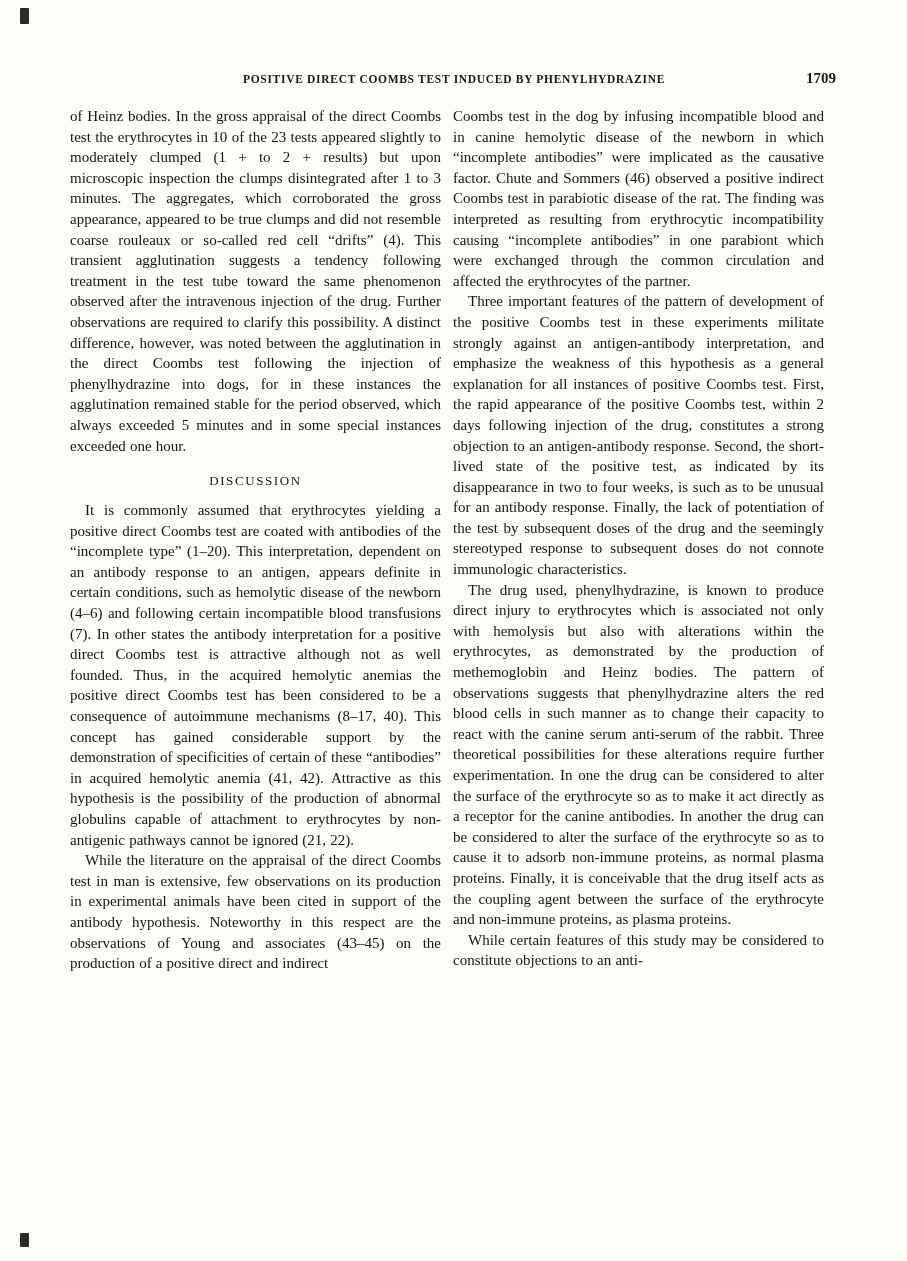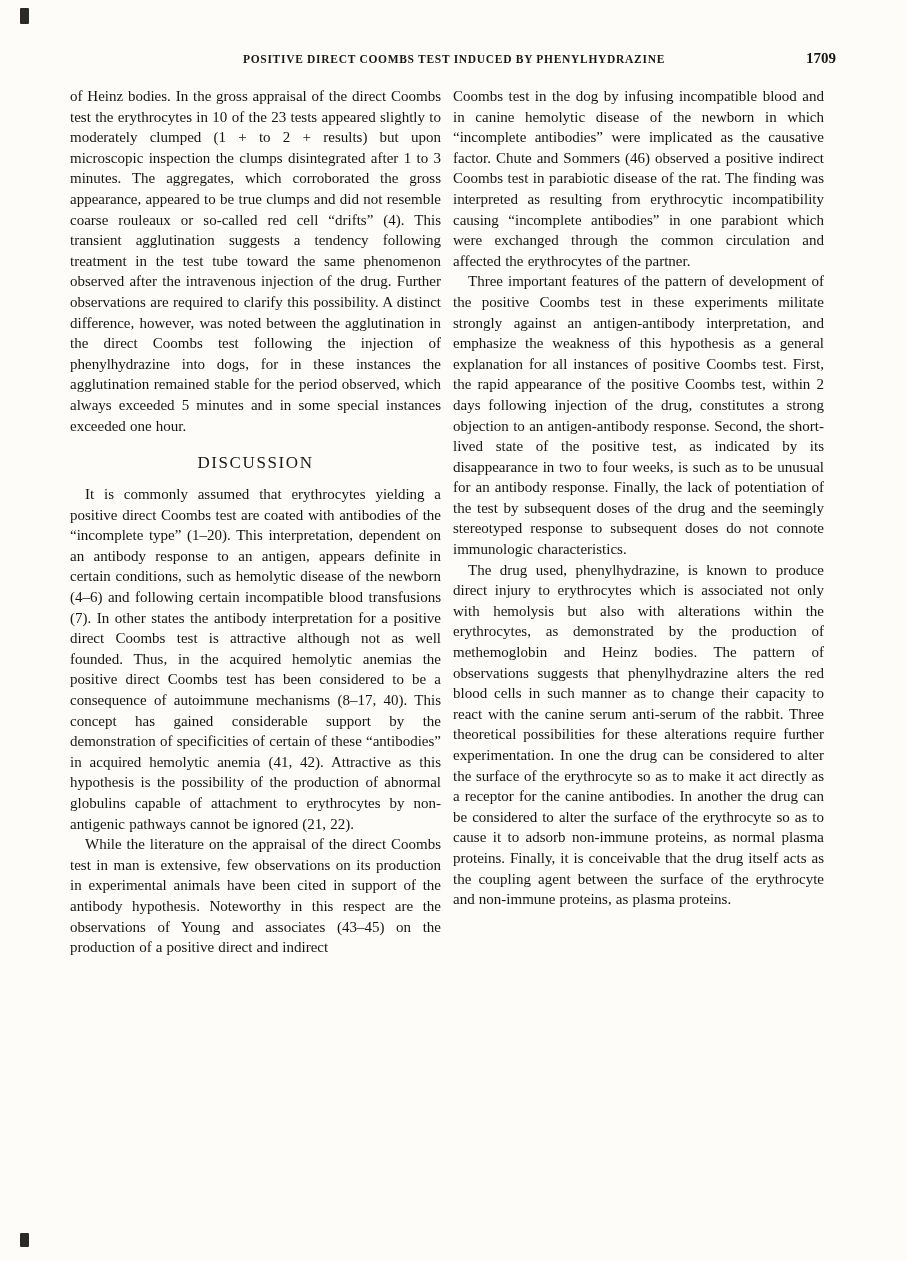--- a/index.html
+++ b/index.html
@@ -7,21 +7,21 @@
     padding: 0;
     background: #d9d9d9;
   }
   .page {
     position: relative;
     width: 907px;
     height: 1261px;
     margin: 0 auto;
     background: #fdfcf8;
     box-sizing: border-box;
-    padding: 50px 69px 0 70px;
+    padding: 70px 69px 0 70px;
     overflow: hidden;
     color: #161412;
     font-family: "Liberation Serif", "DejaVu Serif", serif;
   }
   .scan-mark {
     position: absolute;
     background: #2a2a28;
     border-radius: 1px;
   }
   .scan-mark.top { left: 20px; top: 8px; width: 9px; height: 16px; }
@@ -70,21 +70,21 @@
     hyphens: auto;
     -webkit-hyphens: auto;
     word-spacing: 0.4px;
   }
   .para.no-indent {
     text-indent: 0;
   }
   .section-heading {
     margin: 17px 0 11px 0;
     text-align: center;
-    font-size: 17px;
+    font-size: 13px;
     font-weight: 400;
     letter-spacing: 1.6px;
     color: #1a1816;
   }
 </style>
 </head>
 <body>
 
 <div class="page">
 
@@ -102,16 +102,17 @@
       <p class="para no-indent">of Heinz bodies.  In the gross appraisal of the direct Coombs test the erythrocytes in 10 of the 23 tests appeared slightly to moderately clumped (1 + to 2 + results) but upon microscopic inspection the clumps disintegrated after 1 to 3 minutes.  The aggregates, which corroborated the gross appearance, appeared to be true clumps and did not resemble coarse rouleaux or so-called red cell “drifts” (4).  This transient agglutination suggests a tendency following treatment in the test tube toward the same phenomenon observed after the intravenous injection of the drug.  Further observations are required to clarify this possibility.  A distinct difference, however, was noted between the agglutination in the direct Coombs test following the injection of phenylhydrazine into dogs, for in these instances the agglutination remained stable for the period observed, which always exceeded 5 minutes and in some special instances exceeded one hour.</p>
       <h2 class="section-heading">DISCUSSION</h2>
       <p class="para">It is commonly assumed that erythrocytes yielding a positive direct Coombs test are coated with antibodies of the “incomplete type” (1–20).  This interpretation, dependent on an antibody response to an antigen, appears definite in certain conditions, such as hemolytic disease of the newborn (4–6) and following certain incompatible blood transfusions (7).  In other states the antibody interpretation for a positive direct Coombs test is attractive although not as well founded.  Thus, in the acquired hemolytic anemias the positive direct Coombs test has been considered to be a consequence of autoimmune mechanisms (8–17, 40).  This concept has gained considerable support by the demonstration of specificities of certain of these “antibodies” in acquired hemolytic anemia (41, 42).  Attractive as this hypothesis is the possibility of the production of abnormal globulins capable of attachment to erythrocytes by non-antigenic pathways cannot be ignored (21, 22).</p>
       <p class="para">While the literature on the appraisal of the direct Coombs test in man is extensive, few observations on its production in experimental animals have been cited in support of the antibody hypothesis.  Noteworthy in this respect are the observations of Young and associates (43–45) on the production of a positive direct and indirect</p>
     </section>
 
     <section class="column">
       <p class="para no-indent">Coombs test in the dog by infusing incompatible blood and in canine hemolytic disease of the newborn in which “incomplete antibodies” were implicated as the causative factor.  Chute and Sommers (46) observed a positive indirect Coombs test in parabiotic disease of the rat.  The finding was interpreted as resulting from erythrocytic incompatibility causing “incomplete antibodies” in one parabiont which were exchanged through the common circulation and affected the erythrocytes of the partner.</p>
       <p class="para">Three important features of the pattern of development of the positive Coombs test in these experiments militate strongly against an antigen-antibody interpretation, and emphasize the weakness of this hypothesis as a general explanation for all instances of positive Coombs test.  First, the rapid appearance of the positive Coombs test, within 2 days following injection of the drug, constitutes a strong objection to an antigen-antibody response.  Second, the short-lived state of the positive test, as indicated by its disappearance in two to four weeks, is such as to be unusual for an antibody response.  Finally, the lack of potentiation of the test by subsequent doses of the drug and the seemingly stereotyped response to subsequent doses do not connote immunologic characteristics.</p>
       <p class="para">The drug used, phenylhydrazine, is known to produce direct injury to erythrocytes which is associated not only with hemolysis but also with alterations within the erythrocytes, as demonstrated by the production of methemoglobin and Heinz bodies.  The pattern of observations suggests that phenylhydrazine alters the red blood cells in such manner as to change their capacity to react with the canine serum anti-serum of the rabbit.  Three theoretical possibilities for these alterations require further experimentation.  In one the drug can be considered to alter the surface of the erythrocyte so as to make it act directly as a receptor for the canine antibodies.  In another the drug can be considered to alter the surface of the erythrocyte so as to cause it to adsorb non-immune proteins, as normal plasma proteins.  Finally, it is conceivable that the drug itself acts as the coupling agent between the surface of the erythrocyte and non-immune proteins, as plasma proteins.</p>
+      <p class="para">While certain features of this study may be considered to constitute objections to an anti-</p>
     </section>
 
   </main>
 </div>
 
 </body></html>

